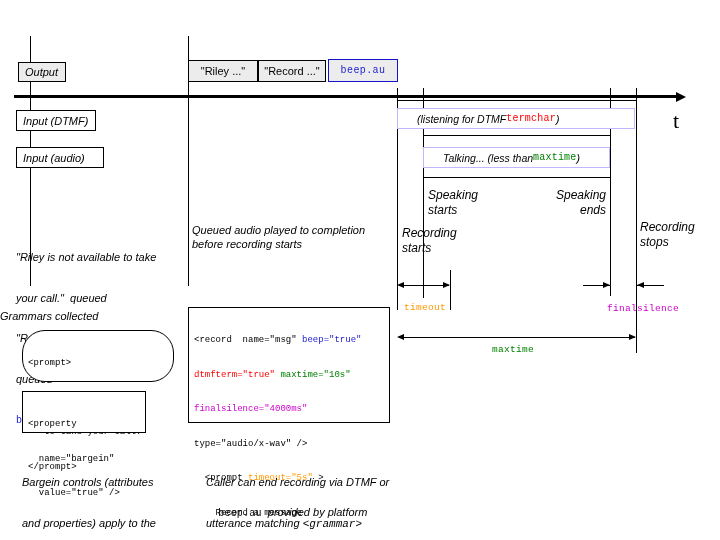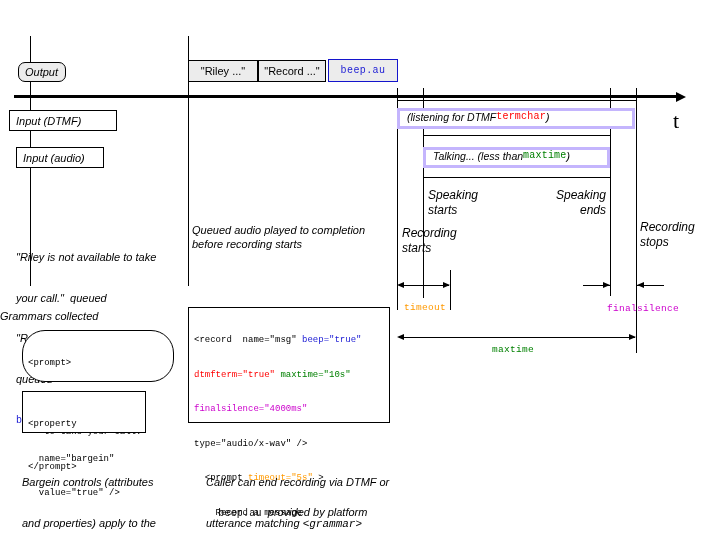--- a/index.html
+++ b/index.html
@@ -15,36 +15,36 @@
   .hline{position:absolute;height:1px;background:#000;}
   .axis{position:absolute;height:3px;background:#000;}
 
   
   .lanebox{
     position:absolute;border:1px solid #000;background:#ffffff;
     font-style:italic;font-size:11px;color:#000;
     display:flex;align-items:center;padding-left:6px;
     box-sizing:border-box;white-space:nowrap;
   }
-  .lanebox.grey{background:#ececec;border-radius:7px;}
+  .lanebox.grey{background:#ececec;}
 
   
   .chip{
     position:absolute;border:1px solid #000;background:#ececec;
     font-size:11px;color:#000;display:flex;align-items:center;
     justify-content:center;box-sizing:border-box;white-space:nowrap;
   }
   .chip.blue{border-color:#1414cc;color:#1b1bd4;
     font-family:"Liberation Mono", monospace;font-size:10px;letter-spacing:0.4px;}
 
   
   .statebox{
-    position:absolute;border:3px solid #c4b5fd;background:#ffffff;
+    position:absolute;border:1px solid #c4b5fd;background:#ffffff;
     font-style:italic;font-size:10.5px;color:#000;
-    display:flex;align-items:flex-start;padding-left:7px;
+    display:flex;align-items:center;padding-left:19px;
     box-sizing:border-box;white-space:nowrap;
   }
 
   
   .note{
     position:absolute;font-style:italic;font-size:11px;color:#000;
     line-height:13.5px;white-space:pre-wrap;
   }
   .note.ne{text-align:right;}
 
@@ -89,21 +89,21 @@
   <div class="vline" style="left:397px;top:88px;height:222px;"></div>
   <div class="vline" style="left:423px;top:88px;height:210px;"></div>
   <div class="vline" style="left:610px;top:88px;height:208px;"></div>
   <div class="vline" style="left:636px;top:88px;height:265px;"></div>
 
   <div class="axis" style="left:14px;top:95px;width:664px;"></div>
   <div class="arrowR" style="left:676px;top:91.5px;"></div>
   <div class="taxis" style="left:673px;top:108px;">t</div>
 
   <div class="lanebox grey" style="left:18px;top:62px;width:48px;height:20px;">Output</div>
-  <div class="lanebox" style="left:9px;top:110px;width:108px;height:21px;">Input (DTMF)</div>
+  <div class="lanebox" style="left:16px;top:110px;width:80px;height:21px;">Input (DTMF)</div>
   <div class="lanebox" style="left:16px;top:147px;width:88px;height:21px;">Input (audio)</div>
 
   <div class="chip" style="left:188px;top:60px;width:70px;height:22px;">"Riley ..."</div>
   <div class="chip" style="left:258px;top:60px;width:68px;height:22px;">"Record ..."</div>
   <div class="chip blue" style="left:328px;top:59px;width:70px;height:23px;">beep.au</div>
 
   <div class="statebox" style="left:397px;top:108px;width:238px;height:21px;">
     <span>(listening for DTMF </span>
       <span class="mono" style="color:#ff0000;">termchar</span>
       <span>)</span>

